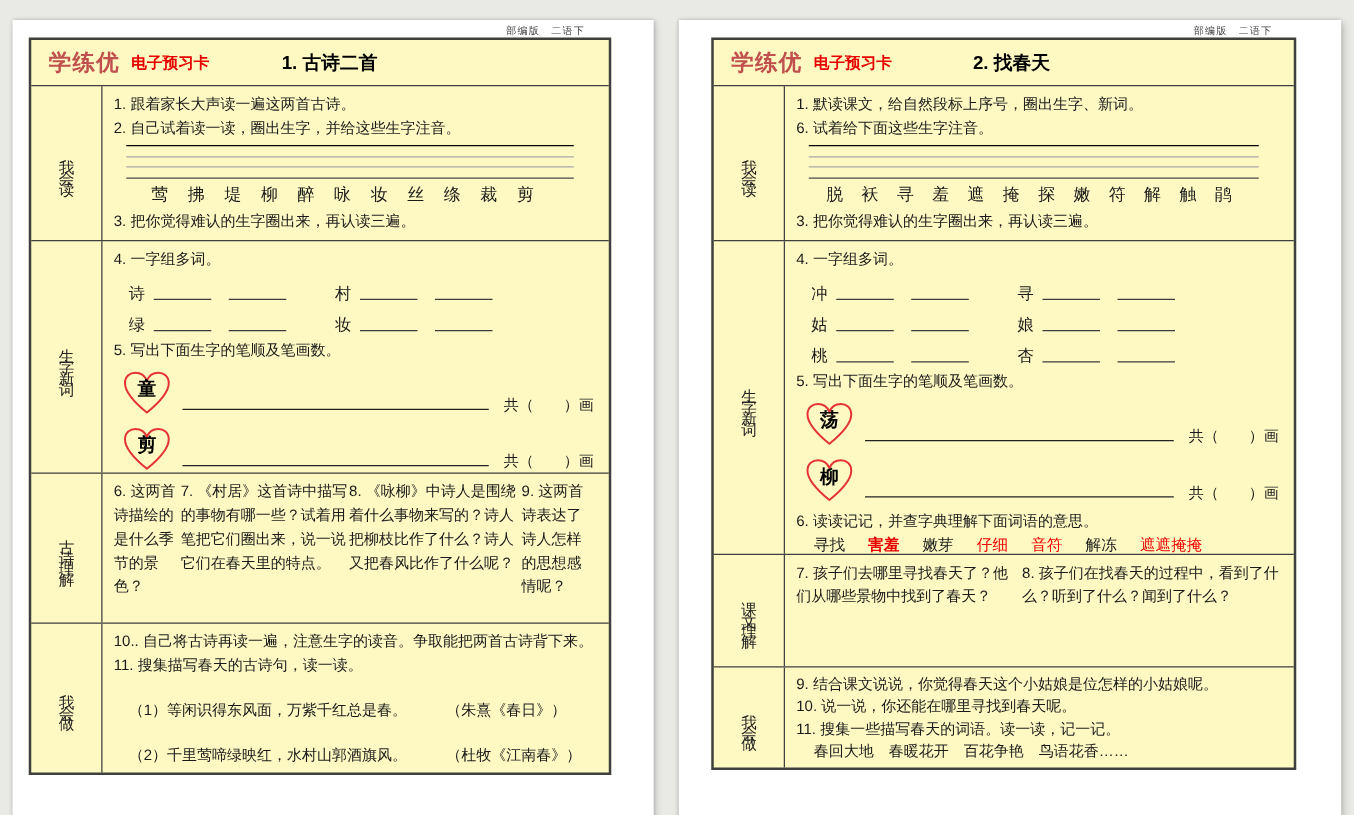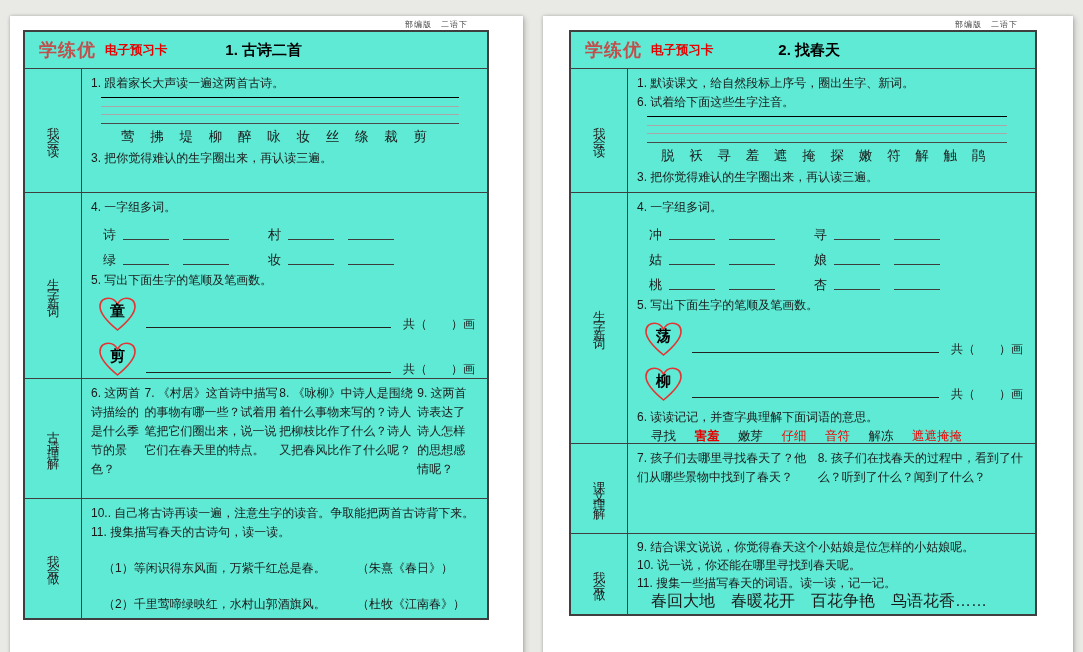--- a/index.html
+++ b/index.html
@@ -15,21 +15,21 @@
   }
   #page1{left:10px;width:513px;}
   #page2{left:543px;width:530px;}
 
   .header-tag{
     position:absolute;top:3px;right:55px;
     font-size:8px;color:#444;letter-spacing:1px;white-space:nowrap;
   }
   .sheet{
     position:absolute;top:14px;
-    border:2px solid #3f3f3f;background:#5eead4;
+    border:2px solid #3f3f3f;background:#fef9c3;
     display:flex;flex-direction:column;
   }
   #page1 .sheet{left:13px;width:462px;}
   #page2 .sheet{left:26px;width:464px;}
 
   .row{display:flex;border-top:1.5px solid #3f3f3f;box-sizing:border-box;}
   .row.title-row{border-top:none;position:relative;align-items:center;height:36px;flex:none;}
   .brand-name{font-size:18px;font-weight:bold;color:#c0504d;margin-left:14px;letter-spacing:1px;white-space:nowrap;}
   .brand-sub{font-size:12.5px;font-weight:bold;color:#e60000;margin-left:9px;white-space:nowrap;}
   .lesson-title{position:absolute;left:50%;transform:translateX(-40%);font-size:15px;font-weight:bold;color:#000;white-space:nowrap;}
@@ -84,41 +84,42 @@
   .word-row span{margin-right:15px;}
   .bw{color:#1a1a1a;}
   .rw{color:#f00000;}
   .rwb{color:#e60000;font-weight:bold;}
 
   
   .poem{display:flex;margin-left:12px;font-size:12px;line-height:19px;margin-top:17px;}
   .poem-text{width:254px;flex:none;}
   .poem-src{white-space:nowrap;}
 
-  .word-list{margin-left:14px;font-size:16px;line-height:18px;}
+  .word-list{margin-left:14px;font-size:12px;line-height:18px;}
 </style>
 </head>
 <body>
 
 <div class="page" id="page1">
   <div class="header-tag">部编版　二语下</div>
   <div class="sheet">
 
     <div class="row title-row">
       <span class="brand-name">学练优</span>
       <span class="brand-sub">电子预习卡</span>
       <span class="lesson-title">1. 古诗二首</span>
     </div>
 
     <div class="row" style="height:124px">
       <div class="label-cell">
         <div class="vlabel">我会读</div>
       </div>
       <div class="content">
         <p class="item">1. 跟着家长大声读一遍这两首古诗。</p>
+        <p class="item">2. 自己试着读一读，圈出生字，并给这些生字注音。</p>
         <div class="pinyin-grid">
           <div class="pl pl-dark"></div>
           <div class="pl pl-light"></div>
           <div class="pl pl-light"></div>
           <div class="pl pl-dark2"></div>
         </div>
         <div class="char-list">莺 拂 堤 柳 醉 咏 妆 丝 绦 裁 剪</div>
         <p class="item">3. 把你觉得难认的生字圈出来，再认读三遍。</p>
       </div>
     </div>

